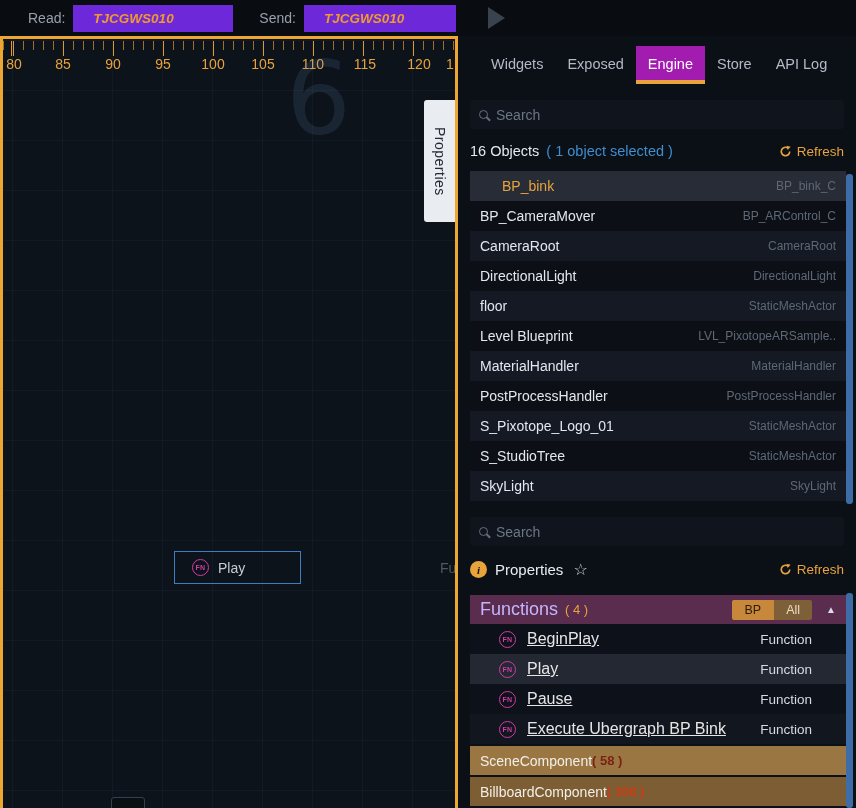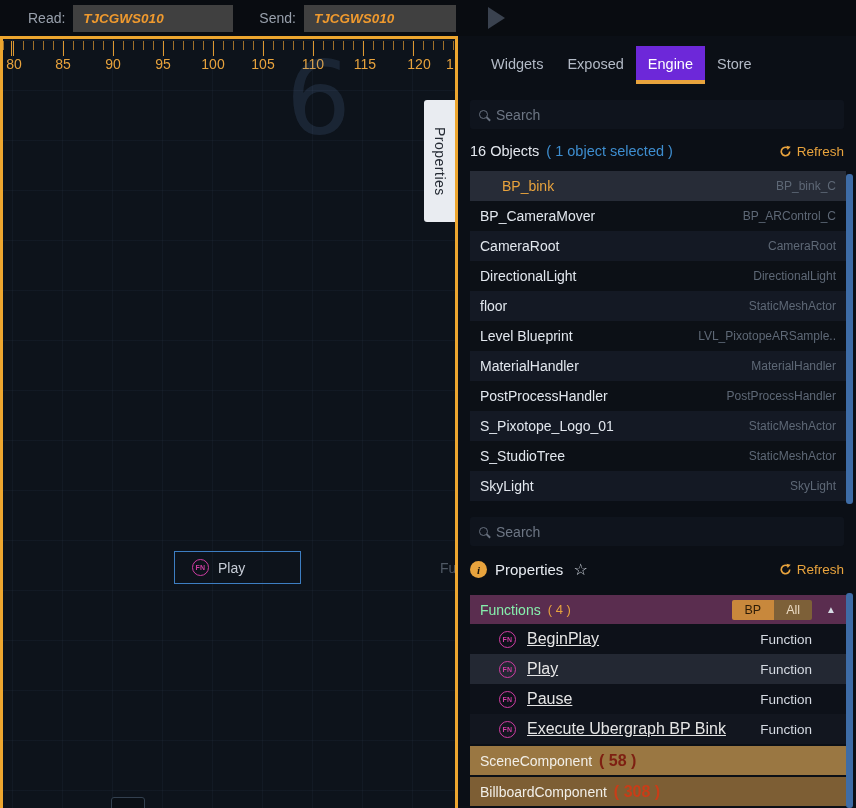--- a/index.html
+++ b/index.html
@@ -5,22 +5,22 @@
   * { box-sizing: border-box; margin: 0; padding: 0; }
   html,body { width:856px; height:808px; overflow:hidden; }
   body { position:relative; background:#0a0e15; font-family:"Liberation Sans",sans-serif; }
 
   
   .topbar { position:absolute; top:0; left:0; width:856px; height:36px; background:#090c11;
             display:flex; align-items:center; }
   .tb-label { color:#98a0ac; font-size:14px; }
   .tb-label.read { margin-left:28px; }
   .tb-label.send { margin-left:26px; }
-  .tb-input { height:27px; background:#404040; border:none; outline:none; color:#f09a2e;
-              font-style:italic; font-weight:bold; font-size:13.5px; padding:0 10px;
+  .tb-input { height:27px; background:#6d28d9; border:none; outline:none; color:#f09a2e;
+              font-style:italic; font-weight:bold; font-size:13.5px; padding:0 20px;
               margin-left:8px; font-family:"Liberation Sans",sans-serif; }
   .tb-input.read { width:160px; }
   .tb-input.send { width:152px; }
   .play-icon { width:0; height:0; border-left:17px solid #3a424f; border-top:11px solid transparent;
                border-bottom:11px solid transparent; margin-left:32px; cursor:pointer; }
 
   
   .viewport { position:absolute; top:36px; left:0; width:458px; height:795px; background:#0d131b;
               border:3px solid #eda62f; overflow:hidden; }
   .grid { position:absolute; inset:0;
@@ -47,21 +47,21 @@
   .node-label { color:#c6ccd6; font-size:14px; }
   .faint-label { position:absolute; left:437px; top:521px; color:#4f5864; font-size:14px; white-space:nowrap; }
   .partial-node { position:absolute; left:108px; top:758px; width:34px; height:16px;
                   border:1px solid #33404f; background:#0a0f15; border-radius:3px; }
 
   
   .panel { position:absolute; top:36px; left:458px; width:398px; height:772px; background:#0b0f16; }
   .tabs { display:flex; padding:10px 0 0 21px; }
   .tab { padding:10px 12px 8px; font-size:14.5px; color:#b3bac6; border-bottom:4px solid transparent;
          cursor:pointer; white-space:nowrap; }
-  .tab.active { background:#6d28d9; color:#ffffff; border-bottom-color:#e8a33d;text-align:right; }
+  .tab.active { background:#a21caf; color:#ffffff; border-bottom-color:#e8a33d;text-align:right; }
 
   .searchbox { display:flex; align-items:center; height:29px; background:#0f141d; border-radius:3px;
                margin:16px 12px 0; padding:0 9px; gap:8px; }
   .search-icon { position:relative; width:9px; height:9px; border:1.5px solid #67707e;
                  border-radius:50%; flex:none; }
   .search-icon::after { content:""; position:absolute; width:5px; height:1.5px; background:#67707e;
                  transform:rotate(45deg); right:-4px; bottom:-1px; }
   .searchbox input { flex:1; background:transparent; border:none; outline:none; color:#cfd5de;
                  font-size:14px; font-family:"Liberation Sans",sans-serif; }
   .searchbox input::placeholder { color:#6d7684; }
@@ -83,21 +83,21 @@
 
   .props-header { display:flex; align-items:center; margin:14px 12px 0; gap:8px; }
   .info-icon { width:17px; height:17px; border-radius:50%; background:#e8a33d; color:#19130a;
                font-size:11px; font-weight:bold; font-style:italic; display:flex; align-items:center;
                justify-content:center; font-family:"Liberation Serif",serif; }
   .props-title { color:#e8ecf2; font-size:15px; }
   .star-icon { color:#cdd3dc; font-size:16px; margin-left:2px; cursor:pointer; }
 
   .func-header { height:29px; background:#5a2d4f; display:flex; align-items:center;
                  padding:0 2px 0 10px; margin:16px 10px 0 12px; }
-  .func-title { color:#86efac; font-size:14px; }
+  .func-title { color:#c4b5fd; font-size:18px; }
   .func-count { color:#e8a33d; font-size:13px; margin-left:7px; }
   .seg { display:flex; margin-left:auto; }
   .seg-bp { background:#c8883c; color:#2d1c07; font-size:12.5px; padding:3px 13px;
             border-radius:2px 0 0 2px; cursor:pointer; }
   .seg-all { background:#7d6038; color:#ead9c2; font-size:12.5px; padding:3px 12px;
              border-radius:0 2px 2px 0; cursor:pointer; }
   .collapse { color:#d8dde6; font-size:10px; margin:0 8px 0 14px; cursor:pointer; }
 
   .func-list { margin:0 10px 0 12px; }
   .func-row { height:30px; display:flex; align-items:center; justify-content:space-between;
@@ -107,21 +107,21 @@
   .func-row.selected { background:#232833; }
   .func-left { display:flex; align-items:center; gap:11px; }
   .func-name { color:#e5e5e5; font-size:16px;text-decoration:underline; }
   .func-type { color:#d5dae2; font-size:13.5px; }
 
   .comp-header { height:29px; display:flex; align-items:center; padding:0 10px;
                  margin:2px 10px 0 12px; font-size:14px; cursor:pointer; }
   .comp-scene { background:#9a7742; }
   .comp-bill { background:#7d5e34; }
   .comp-title { color:#f2efe8; }
-  .comp-count { margin-left:7px; font-size:16px; font-weight:bold;text-align:right; }
+  .comp-count { font-size:13px; font-weight:bold;text-align:right; }
   .count-scene { color:#7e2012; }
   .count-bill { color:#c93d18; }
 
   .scrollbar { position:absolute; width:7px; border-radius:3px; background:#3e6ca6; right:3px; cursor:pointer; }
   #sb1 { top:138px; height:330px; }
   #sb2 { top:557px; height:215px; }
 </style>
 </head>
 <body>
 
@@ -164,20 +164,21 @@
   <div class="partial-node"></div>
 </div>
 
 <div class="panel">
 
   <div class="tabs">
     <div class="tab">Widgets</div>
     <div class="tab">Exposed</div>
     <div class="tab active">Engine</div>
     <div class="tab">Store</div>
+    <div class="tab">API Log</div>
   </div>
 
   <div class="searchbox">
     <span class="search-icon"></span>
     <input placeholder="Search" style="">
   </div>
 
   <div class="obj-header">
     <span class="obj-count">16 Objects</span>
     <span class="obj-selected">( 1 object selected )</span>

